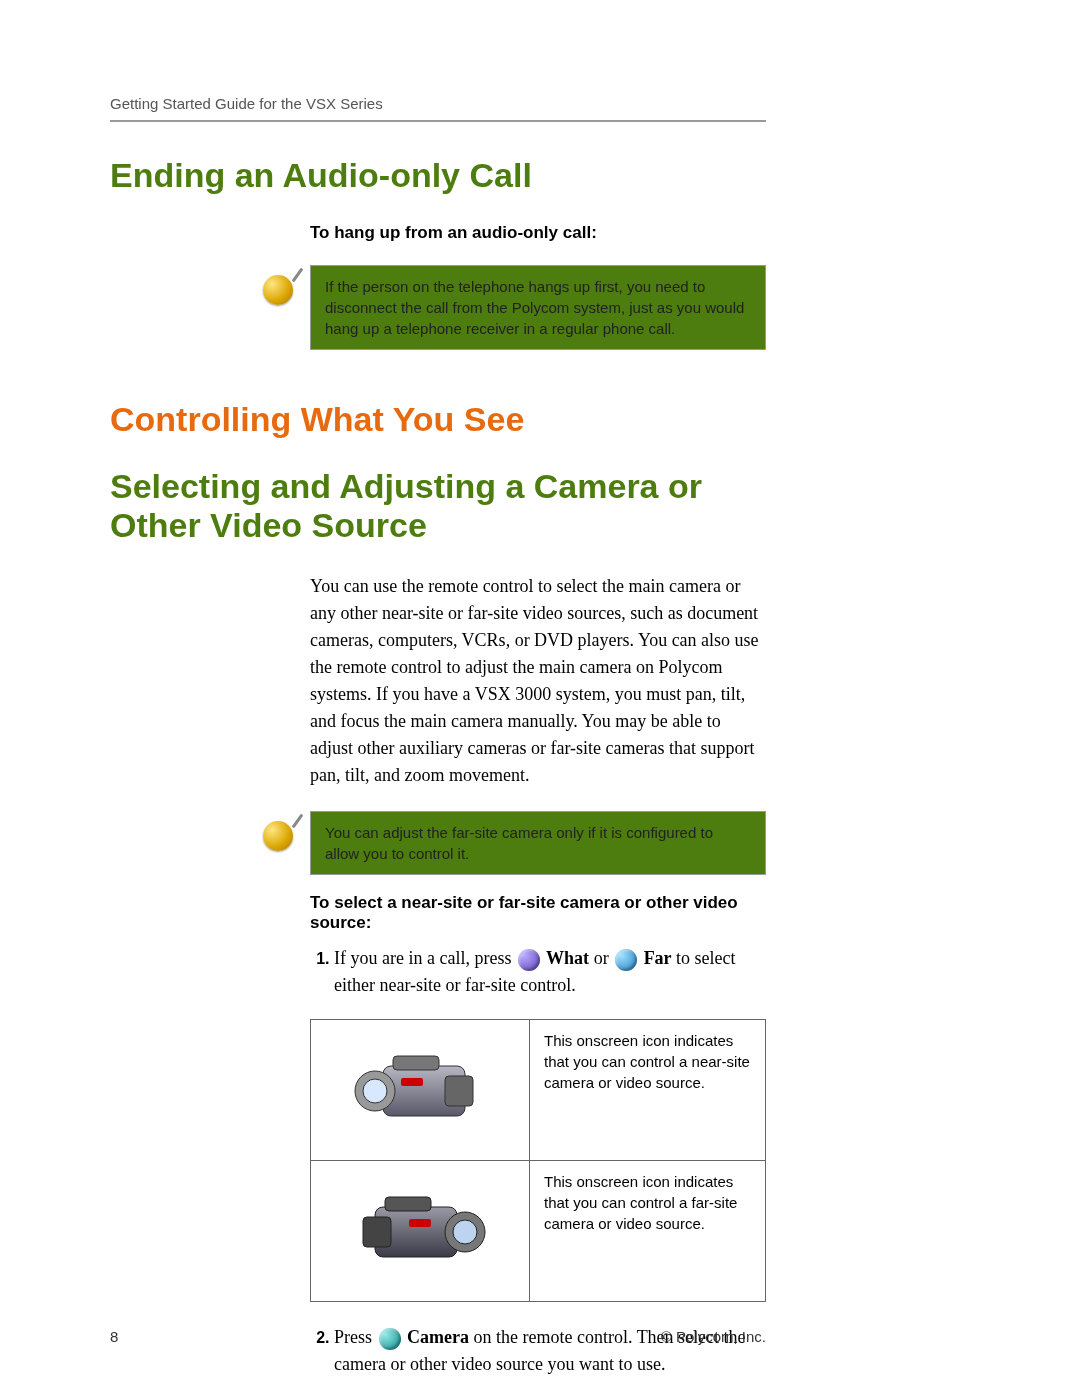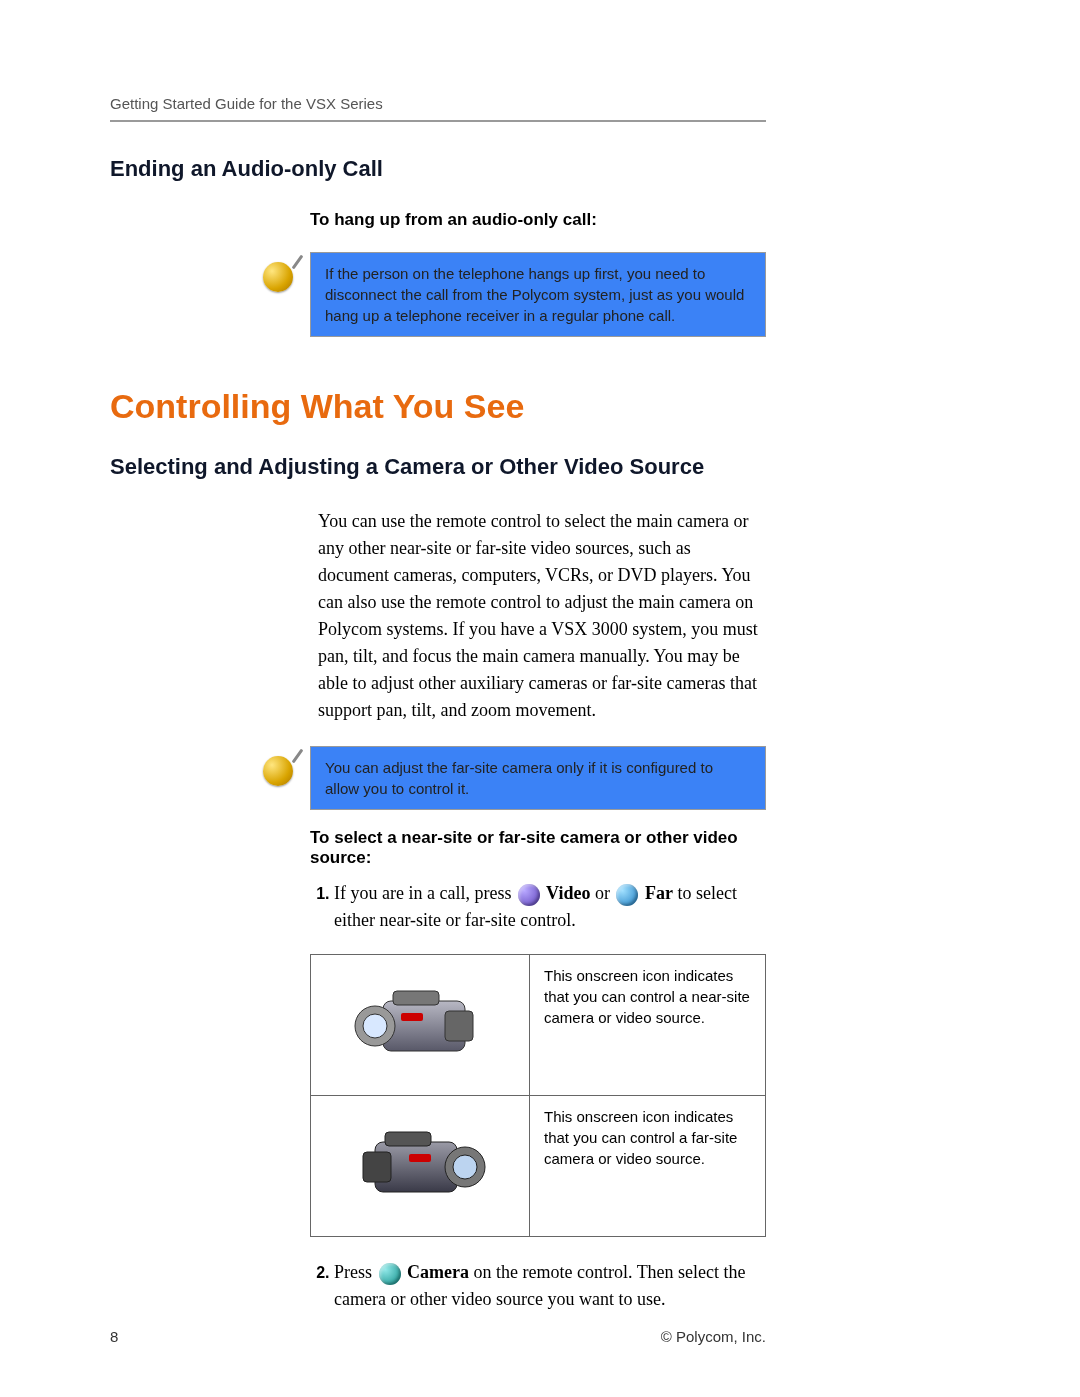--- a/index.html
+++ b/index.html
@@ -23,22 +23,22 @@
     margin-bottom: 8px;
   }
   .head-rule {
     border: none;
     border-top: 2px solid #9a9a9a;
     margin: 0 0 34px 0;
   }
   .h2 {
     font-family: Arial, Helvetica, sans-serif;
     font-weight: bold;
-    color: #0f172a;
-    font-size: 22px;
+    color: #4d7c0f;
+    font-size: 34px;
     margin: 0 0 28px 0;
   }
   .h1 {
     font-family: Arial, Helvetica, sans-serif;
     font-weight: bold;
     color: #e86a0f;
     font-size: 34px;
     margin: 50px 0 28px 0;
   }
   .content-indent {
@@ -87,21 +87,21 @@
   .note-icon-cell {
     width: 60px;
     flex: 0 0 60px;
     display: flex;
     align-items: flex-start;
     justify-content: center;
     padding-top: 6px;
   }
   .note-box {
     flex: 1;
-    background: #3b82f6;
+    background: #4d7c0f;
     border: 1px solid #9a9a9a;
     padding: 10px 14px;
     font-family: Arial, Helvetica, sans-serif;
     font-size: 15px;
     line-height: 1.4;
     color: #222;
   }
   .pushpin {
     width: 34px;
     height: 34px;
@@ -115,21 +115,21 @@
   }
   .pushpin .pin {
     width: 3px; height: 16px; background: #888;
     position: absolute; right: -2px; top: -4px;
     transform: rotate(35deg);
     border-radius: 1px;
   }
   .body-para {
     font-size: 18px;
     line-height: 1.5;
-    margin: 0 0 18px 8px;
+    margin: 0 0 18px 0;
   }
   .icon-table {
     border: 1px solid #666;
     border-collapse: collapse;
     width: 100%;
     margin: 10px 0 22px 0;
   }
   .icon-table td {
     border: 1px solid #666;
     padding: 10px 14px;
@@ -197,21 +197,21 @@
           <div class="ball"></div>
       </div>
     </div>
     <div class="note-box">You can adjust the far-site camera only if it is configured to allow you to control it.</div>
   </div>
 
   <div class="content-indent" style="margin-top:18px">
     <div class="sub-heading">To select a near-site or far-site camera or other video source:</div>
     <ol class="steps">
       <li>
-        <span>If you are in a call, press </span><span class="inline-icon ic-purple"></span><span class="bold-serif"> Video</span><span> or </span><span class="inline-icon ic-blue"></span><span class="bold-serif"> Far</span><span> to select either near-site or far-site control.</span>
+        <span>If you are in a call, press </span><span class="inline-icon ic-purple"></span><span class="bold-serif"> What</span><span> or </span><span class="inline-icon ic-blue"></span><span class="bold-serif"> Far</span><span> to select either near-site or far-site control.</span>
       </li>
     </ol>
 
     <table class="icon-table">
       <tbody>
           <tr>
         <td class="img-cell">
           <svg class="camera-svg" viewBox="0 0 150 100">
             <defs>
               <linearGradient id="g1" x1="0" y1="0" x2="0" y2="1">

